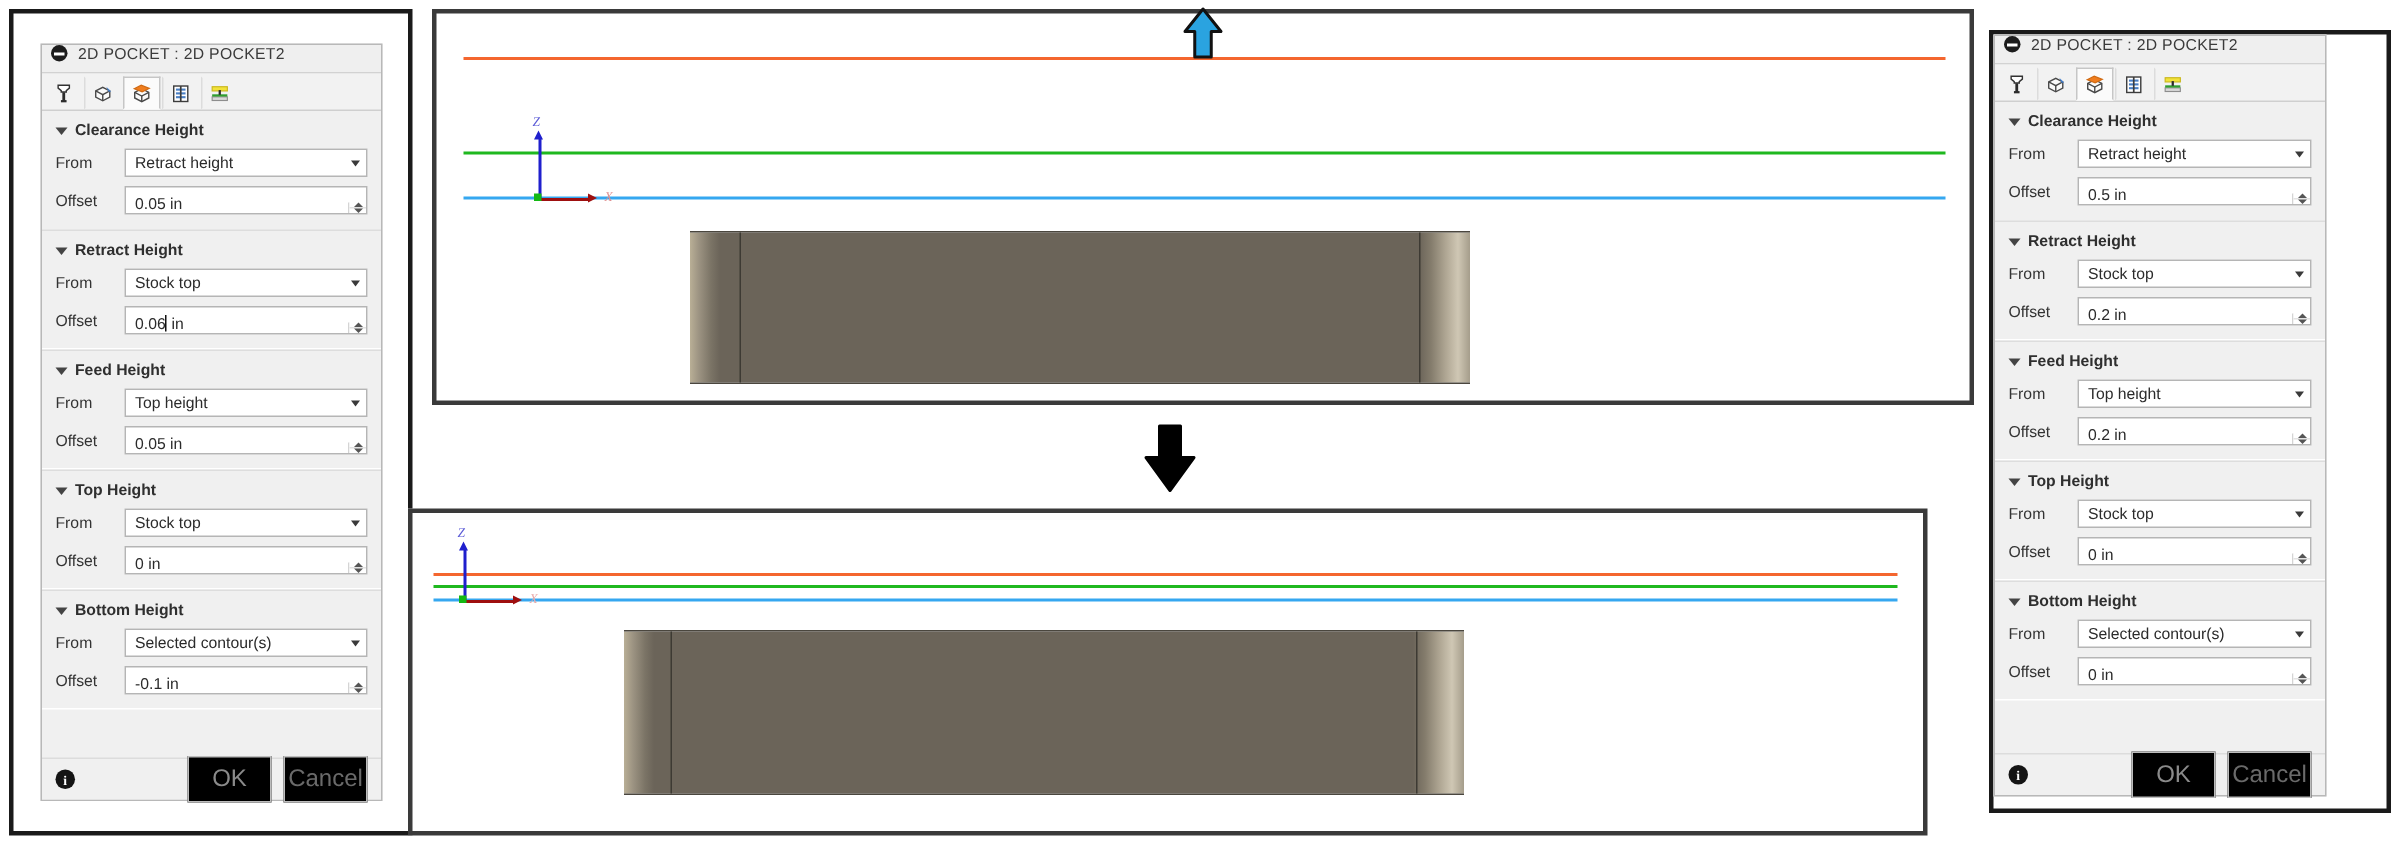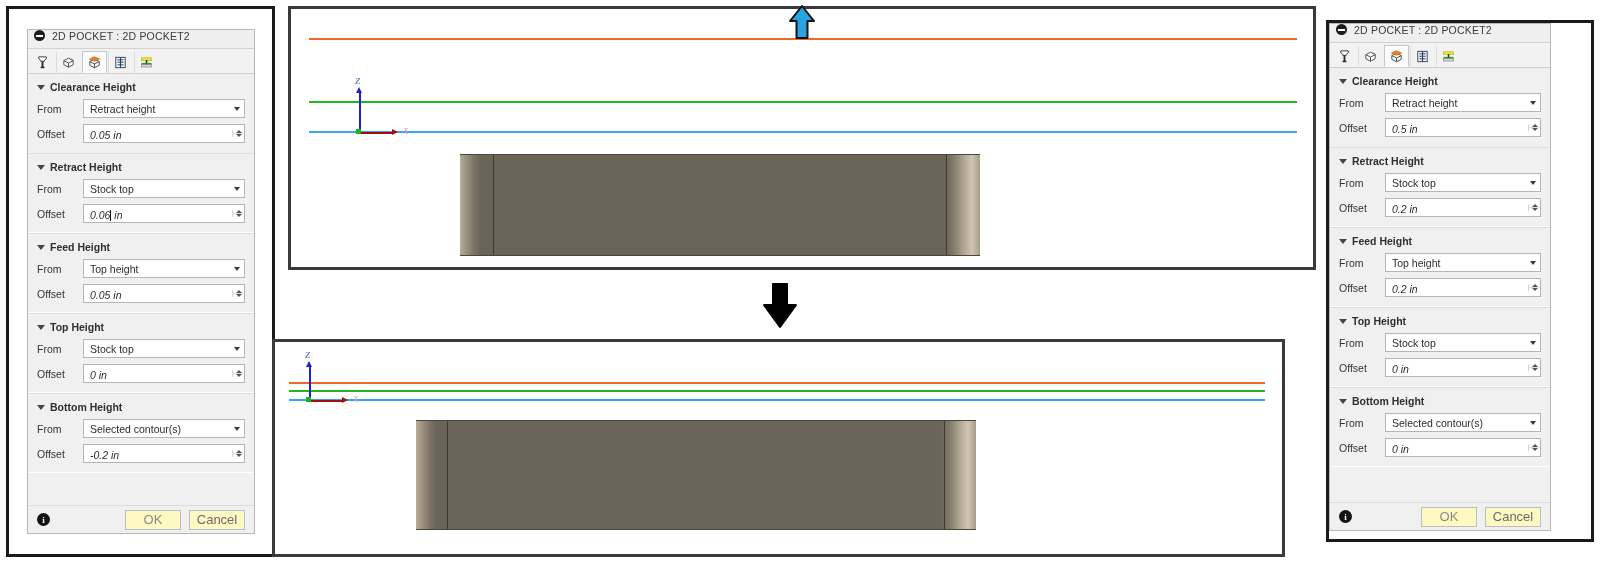--- a/index.html
+++ b/index.html
@@ -92,21 +92,21 @@
   .row { display:flex; align-items:center; margin-bottom: 6px; }
   .row-label { width: 46px; font-size: 10.5px; color:#333; flex:none; }
   .field-combo {
     flex: 1 1 auto; height: 19px; background:#fff; border:1px solid #b5b5b5;
     display:flex; align-items:center; padding: 0 4px 0 6px; position: relative; cursor: pointer;
   }
   .field-combo .val { font-size: 10.5px; color:#2b2b2b; flex:1 1 auto; white-space: nowrap; overflow: hidden; }
   .combo-arrow { width:0;height:0;border-left:3.5px solid transparent;border-right:3.5px solid transparent;border-top:4.5px solid #3a3a3a; margin-left:4px; }
   .field-spin {
     flex: 1 1 auto; height: 19px; background:#fff; border:1px solid #b5b5b5;
-    display:flex; align-items:center; position: relative; font-style: italic;
+    display:flex; align-items:flex-end; position: relative;
   }
   .field-spin .val {
     flex:1 1 auto; font-size: 10.5px; color:#2b2b2b; padding: 3px 4px 0 6px; white-space: nowrap; overflow: hidden;
   }
   .spin-stack { width: 12px; border-left:1px solid #d4d4d4; display:flex; flex-direction:column; flex:none; }
   .spin-half { flex:1 1 50%; display:flex; align-items:center; justify-content:center; background:#fff; cursor:pointer; }
   .spin-half + .spin-half { border-top:1px solid #e2e2e2; }
   .spin-up { width:0;height:0;border-left:3px solid transparent;border-right:3px solid transparent;border-bottom:3.5px solid #555; }
   .spin-dn { width:0;height:0;border-left:3px solid transparent;border-right:3px solid transparent;border-top:3.5px solid #555; }
   .caret {
@@ -118,22 +118,22 @@
     flex:none; height: 28px; border-top:1px solid #dcdcdc; background:#f0f0f0;
     display:flex; align-items:center; padding: 0 9px; gap: 8px;
   }
   .info-icon {
     width:13px;height:13px;border-radius:50%;background:#141414;color:#fff;
     font-size:9px;font-weight:bold;display:flex;align-items:center;justify-content:center;
     font-family:"Liberation Serif", serif; cursor:pointer;
   }
   .footer-spacer { flex: 1 1 auto; }
   .btn {
-    height: 20px; min-width: 56px; background:#fef9c3; border:1px solid #bdbdbd;
-    font-size: 13px; color:#8a8a8a; display:flex;align-items:center;justify-content:center; cursor:pointer;
+    height: 31px; min-width: 56px; background:#000000; border:1px solid #bdbdbd;
+    font-size: 16px; color:#8a8a8a; display:flex;align-items:center;justify-content:center; cursor:pointer;
   }
   .btn.cancel { color:#6a6a6a; }
 
   
   .hline { position:absolute; height:2px; }
   .axis-z { position:absolute; width:2px; background:#1f1fcd; }
   .axis-x { position:absolute; height:2px; background:#9e0f0f; }
   .axis-label {
     position:absolute; font-size:9px; font-style:italic;
     font-family:"Liberation Serif", serif;
@@ -335,21 +335,21 @@
         <div class="row">
           <span class="row-label">From</span>
           <div class="field-combo">
             <span class="val">Selected contour(s)</span>
             <span class="combo-arrow"></span>
           </div>
         </div>
         <div class="row">
           <span class="row-label">Offset</span>
           <div class="field-spin">
-            <span class="val">-0.2 in</span>
+            <span class="val">-0.1 in</span>
             <span class="spin-stack">
               <span class="spin-half">
                   <span class="spin-up"></span>
                 </span>
               <span class="spin-half">
                   <span class="spin-dn"></span>
                 </span>
             </span>
           </div>
         </div>

